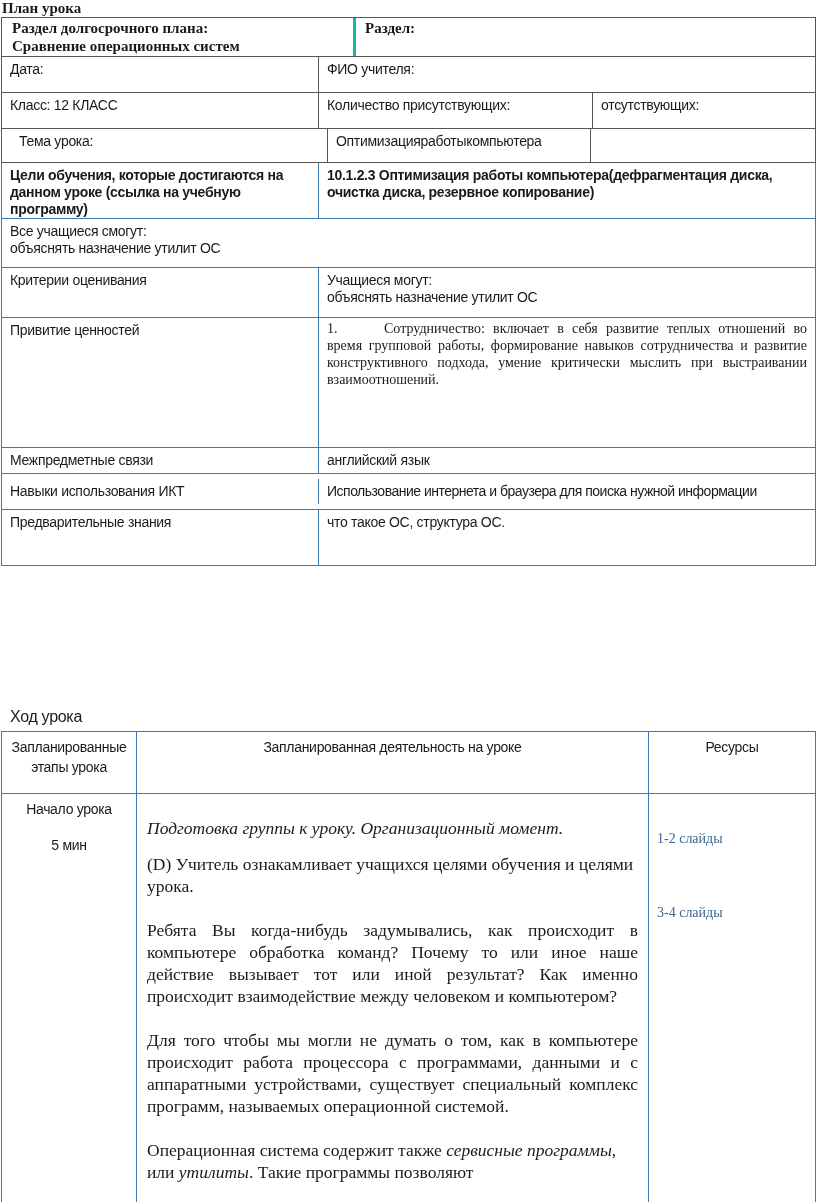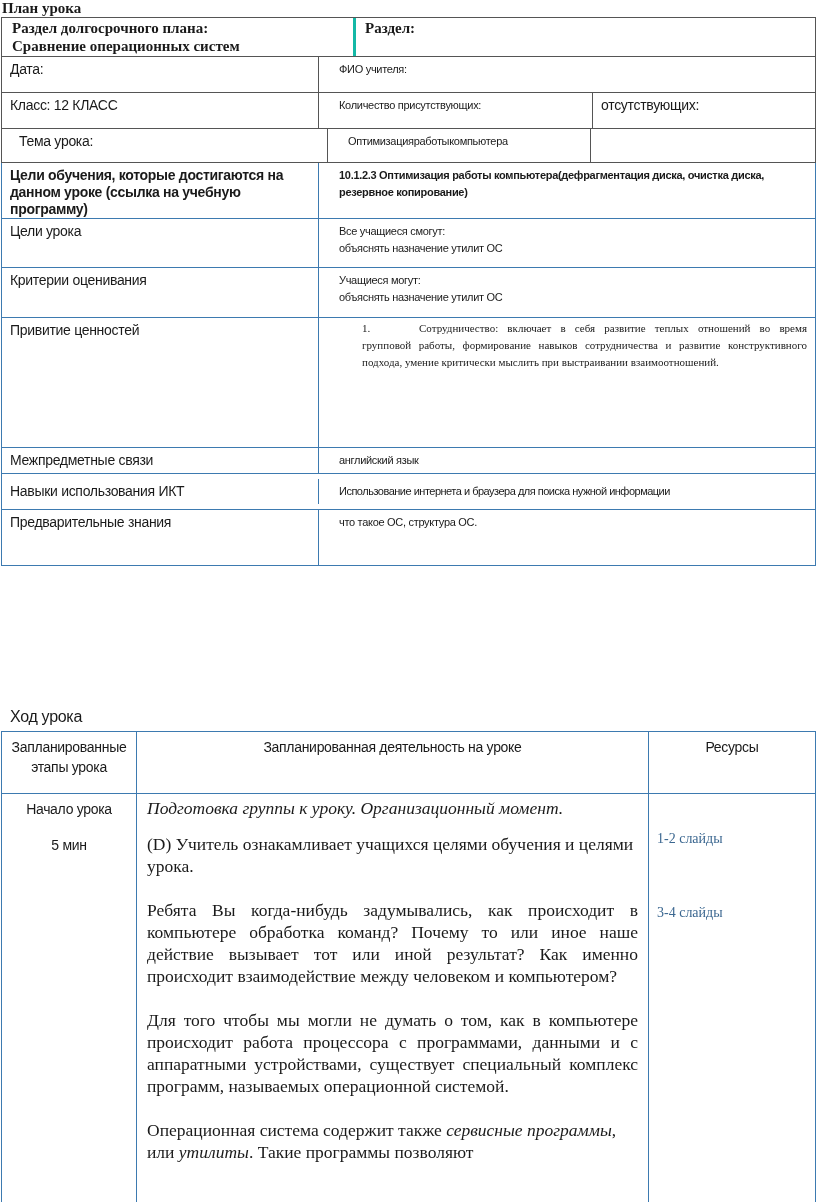--- a/index.html
+++ b/index.html
@@ -12,40 +12,40 @@
     .hdr { position: absolute; left: 1px; top: 17px; width: 815px; height: 40px; border: 1px solid #555; display: flex; }
     .hdr .c1 { width: 354px; border-right: 3px solid #14b8a6; padding: 1px 10px; font-weight: bold; font-size: 15px; line-height: 18px; }
     .hdr .c2 { flex: 1; padding: 1px 9px; font-weight: bold; font-size: 15px; line-height: 18px; }
 
     
     .plan { position: absolute; left: 1px; top: 57px; width: 815px; border-collapse: collapse; }
     .row { display: flex; border-left: 1px solid #555; border-right: 1px solid #555; border-bottom: 1px solid #555; }
     .row.blue { border-color: #3d7ab0; }
     .row .l { width: 317px; border-right: 1px solid #555; padding: 4px 8px; font-size: 14px; line-height: 17px; }
     .row.blue .l { border-right-color: #3d7ab0; }
-    .row .r { flex: 1; padding: 4px 8px; font-size: 11px; line-height: 17px; margin-left: 12px; }
+    .row .r { flex: 1; padding: 4px 8px; font-size: 14px; line-height: 17px; }
     .row .r2 { width: 270px; border-left: 1px solid #555; padding: 4px 8px; font-size: 14px; line-height: 17px; }
     .sans-narrow { font-family: "Liberation Sans Narrow", "Liberation Sans", sans-serif; letter-spacing: -0.3px; }
     .bold { font-weight: bold; }
     .just { text-align: justify; }
 
     .section-label { position: absolute; left: 10px; top: 708px; font-size: 16px; line-height: 17px; }
 
     
     .course { position: absolute; left: 1px; top: 731px; width: 815px; height: 480px; border: 1px solid #3d7ab0; }
     .course .head { display: flex; height: 62px; border-bottom: 1px solid #3d7ab0; }
     .course .body { display: flex; height: 408px; }
     .colA { width: 135px; border-right: 1px solid #3d7ab0; text-align: center; }
     .colB { width: 512px; border-right: 1px solid #3d7ab0; }
     .colC { flex: 1; }
     .head .colA, .head .colB, .head .colC { padding: 5px 4px; font-size: 14px; line-height: 20px; text-align: center; }
     .body .colA { padding: 3px 4px; font-size: 14px; line-height: 17px; }
     .body .colB { padding: 3px 10px 0 10px; font-size: 17.5px; line-height: 22px; }
     .body .colC { padding: 0 6px; font-size: 14px; color: #3b6790; position: relative; }
-    .it { font-style: italic; }
+    .it { font-style: italic; margin-top: 20px; }
     .gap { height: 22px; }
   </style>
 </head>
 <body>
 
 <div class="doc-title">План урока</div>
 
 <div class="hdr">
   <div class="c1">
     <div>Раздел долгосрочного плана:</div>
@@ -74,37 +74,36 @@
     <div class="r sans-narrow">Оптимизацияработыкомпьютера</div>
     <div class="r2" style="width:225px;"></div>
   </div>
 
   <div class="row blue" style="height:56px;font-weight:bold;">
     <div class="l sans-narrow">Цели обучения, которые достигаются на данном уроке (ссылка на учебную программу)</div>
     <div class="r sans-narrow">10.1.2.3 Оптимизация работы компьютера(дефрагментация диска, очистка диска, резервное копирование)</div>
   </div>
 
   <div class="row blue" style="height:49px;">
-    <div class="l sans-narrow">Цели урока</div>
     <div class="r sans-narrow">
       <div>Все учащиеся смогут:</div>
       <div>объяснять назначение утилит ОС</div>
     </div>
   </div>
 
   <div class="row blue" style="height:50px;">
     <div class="l sans-narrow">Критерии оценивания</div>
     <div class="r sans-narrow">
       <div>Учащиеся могут:</div>
       <div>объяснять назначение утилит ОС</div>
     </div>
   </div>
 
 
-  <div class="row blue" style="height:130px;gap:23px;">
+  <div class="row blue" style="height:130px;">
     <div class="l sans-narrow">Привитие ценностей</div>
     <div class="r just" style="padding-top:2px;">
       <div>
         <span style="display:inline-block;width:57px;">1.</span><span>Сотрудничество: включает в себя развитие теплых отношений во время групповой работы, формирование навыков сотрудничества и развитие конструктивного подхода, умение критически мыслить при выстраивании взаимоотношений.</span>
       </div>
     </div>
   </div>
 
   <div class="row blue" style="height:26px;">
     <div class="l sans-narrow">Межпредметные связи</div>

